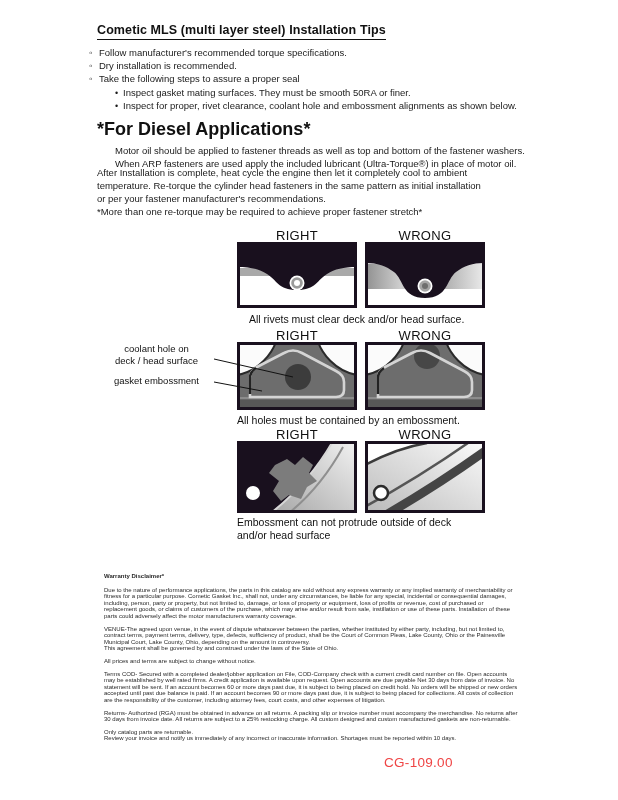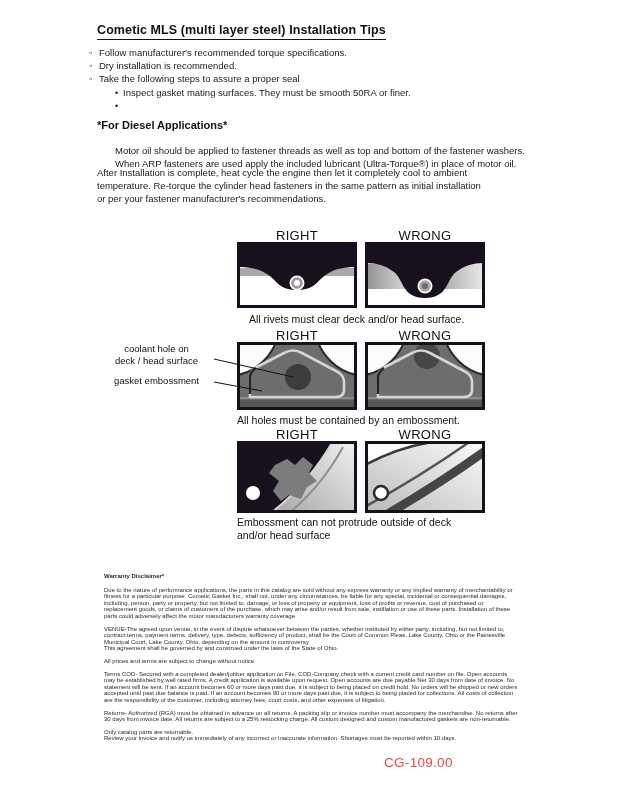--- a/index.html
+++ b/index.html
@@ -8,21 +8,21 @@
   .abs{position:absolute;}
   .title{left:97px;top:23px;font-size:12.5px;font-weight:bold;color:#111;
          border-bottom:1.5px solid #111;padding-bottom:2px;letter-spacing:.1px;}
   .bullets{left:89px;top:46px;width:445px;font-size:9.5px;line-height:13.2px;}
   .b-row{position:relative;padding-left:10px;}
   .b-row .marker{position:absolute;left:0;top:0;}
   .b-row .marker::before{content:"◦";font-size:10px;}
   .b-sub{position:relative;padding-left:34px;}
   .b-sub .marker{position:absolute;left:26px;top:0;}
   .b-sub .marker::before{content:"•";font-size:9px;}
-  .diesel-h{left:97px;top:119px;font-size:11px;font-weight:bold;color:#111;}
+  .diesel-h{left:97px;top:119px;font-size:18px;font-weight:bold;color:#111;}
   .para{font-size:9.5px;line-height:13.2px;white-space:pre-line;width:430px;}
   .p1{left:97px;top:144px;margin-left:18px;}
   .p2{left:97px;top:166px;}
   .p3{left:97px;top:205px;}
   .dg-label{width:120px;text-align:center;font-size:13px;letter-spacing:.3px;color:#111;}
   .panel{display:block;}
   .caption{font-size:10.5px;color:#111;white-space:pre-line;line-height:12.5px;}
   .annot{width:113px;text-align:center;font-size:9.5px;line-height:11.5px;white-space:pre-line;color:#111;}
   .leader{left:0;top:0;pointer-events:none;}
   .legal{left:104px;top:573px;width:414px;font-size:6px;line-height:6.6px;color:#2a2a2a;}
@@ -49,29 +49,31 @@
     <div class="b-row">
       <span class="marker"></span>
       <span>Take the following steps to assure a proper seal</span>
     </div>
     <div class="b-sub">
       <span class="marker"></span>
       <span>Inspect gasket mating surfaces.  They must be smooth 50RA or finer.</span>
     </div>
     <div class="b-sub">
       <span class="marker"></span>
+      <span>Inspect for proper, rivet clearance, coolant hole and embossment alignments as shown below.</span>
     </div>
   </div>
 
   <div class="abs diesel-h">*For Diesel Applications*</div>
   <div class="abs para p1">Motor oil should be applied to fastener threads as well as top and bottom of the fastener washers.
 When ARP fasteners are used apply the included lubricant (Ultra-Torque®) in place of motor oil.</div>
   <div class="abs para p2">After Installation is complete, heat cycle the engine then let it completely cool to ambient
 temperature. Re-torque the cylinder head fasteners in the same pattern as initial installation
 or per your fastener manufacturer's recommendations.</div>
+  <div class="abs para p3">*More than one re-torque may be required to achieve proper fastener stretch*</div>
 
   <div class="abs dg-label" style="left:237px;top:228px;">RIGHT</div>
   <div class="abs dg-label" style="left:365px;top:228px;">WRONG</div>
 
   <svg class="abs panel" style="left:237px;top:242px;" width="120" height="66" viewBox="0 0 120 66">
     <rect x="0" y="0" width="120" height="66" fill="#ffffff"></rect>
     <rect x="0" y="26" width="120" height="8" fill="#a9a9a9"></rect>
     <path d="M0,0 H120 V25 C106,25 98,27 90,32 C80,38 79,48 60,48 C41,48 40,38 30,32 C22,27 14,25 0,25 Z" fill="#19101e"></path>
     <circle cx="60" cy="41" r="7.5" fill="#ffffff"></circle>
     <circle cx="60" cy="41" r="5.8" fill="#9b9b9b"></circle>

